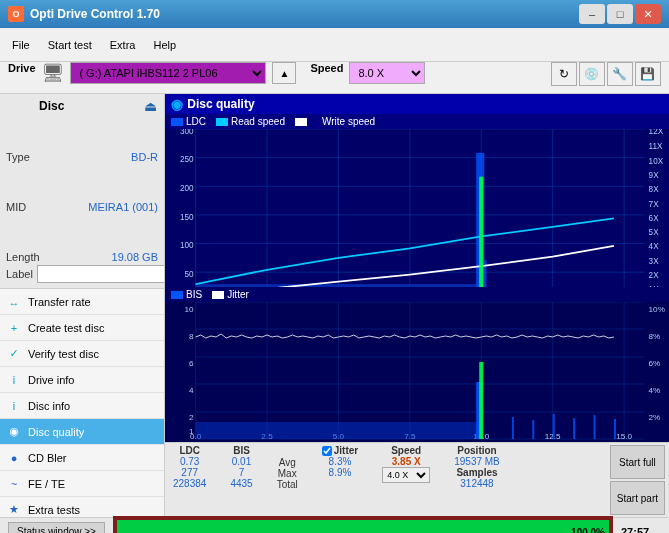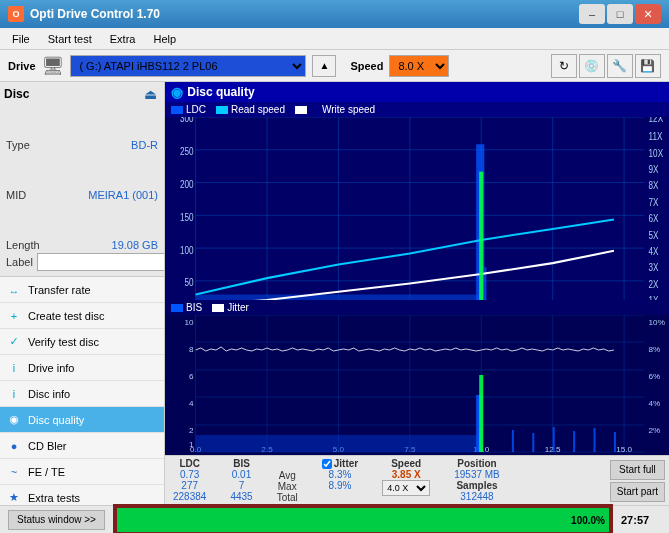--- a/index.html
+++ b/index.html
@@ -9,41 +9,41 @@
     .title-bar { background: linear-gradient(to bottom, #4a9fd4, #2e7bba); color: white; height: 28px; display: flex; align-items: center; justify-content: space-between; padding: 0 8px; }
     .title-bar-left { display: flex; align-items: center; gap: 6px; font-size: 12px; font-weight: bold; }
     .title-bar-icon { width: 16px; height: 16px; background: #ff6b35; border-radius: 2px; display: flex; align-items: center; justify-content: center; color: white; font-size: 9px; font-weight: bold; }
     .title-bar-controls { display: flex; gap: 2px; }
     .title-btn { width: 26px; height: 20px; border: none; cursor: pointer; font-size: 11px; display: flex; align-items: center; justify-content: center; border-radius: 3px; }
     .title-btn.min { background: #e0e0e0; color: #333; }
     .title-btn.max { background: #e0e0e0; color: #333; }
     .title-btn.close { background: #e05a4b; color: white; }
 
     
-    .menu-bar { background: #f0f0f0; height: 22px; display: flex; align-items: center; padding: 0 4px; border-bottom: 1px solid #ccc; gap: 2px; }
+    .menu-bar { background: #f0f0f0; height: 34px; display: flex; align-items: center; padding: 0 4px; border-bottom: 1px solid #ccc; gap: 2px; }
     .menu-item { padding: 2px 8px; cursor: pointer; font-size: 11px; border-radius: 2px; }
 
     
-    .drive-bar { background: #f0f0f0; height: 32px; display: flex; align-items: center; padding: 0 8px; gap: 6px; border-bottom: 1px solid #ccc; }
+    .drive-bar { background: #f0f0f0; height: 32px; display: flex; align-items: flex-start; padding: 0 8px; gap: 6px; border-bottom: 1px solid #ccc; }
     .drive-label { font-size: 11px; font-weight: bold; }
-    .drive-select { height: 22px; font-size: 11px; border: 1px solid #aaa; background: #1d4ed8; padding: 0 4px; width: 236px; }
+    .drive-select { height: 22px; font-size: 11px; border: 1px solid #aaa; background: #a21caf; padding: 0 4px; width: 196px; }
     .drive-icon-btn { width: 24px; height: 22px; border: 1px solid #aaa; background: #f0f0f0; cursor: pointer; display: flex; align-items: center; justify-content: center; font-size: 10px; }
     .speed-label { font-size: 11px; font-weight: bold; margin-left: 8px; }
-    .speed-select { height: 22px; font-size: 11px; border: 1px solid #aaa; background: #f97316; padding: 0 4px; width: 60px; }
+    .speed-select { height: 22px; font-size: 11px; border: 1px solid #aaa; background: #f0abfc; padding: 0 4px; width: 76px; }
     .drive-toolbar-btns { display: flex; gap: 2px; margin-left: auto; }
     .toolbar-btn { width: 26px; height: 24px; border: 1px solid #aaa; background: #f0f0f0; cursor: pointer; display: flex; align-items: center; justify-content: center; font-size: 12px; }
 
     
     .main-content { display: flex; height: calc(533px - 28px - 22px - 32px - 28px); }
 
     
     .sidebar { width: 165px; background: #f5f5f5; border-right: 1px solid #ccc; overflow-y: auto; }
     .disc-section { background: #e8e8e8; border-bottom: 1px solid #ccc; padding: 4px; }
     .disc-header { display: flex; align-items: center; justify-content: space-between; margin-bottom: 4px; }
-    .disc-title { font-weight: bold; font-size: 12px; }
+    .disc-title { font-weight: bold; font-size: 12px; margin-left: 35px; }
     .disc-icon { width: 16px; height: 16px; cursor: pointer; color: #2266aa; font-size: 14px; }
     .disc-row { display: flex; justify-content: space-between; padding: 1px 2px; font-size: 11px; margin-top: 36px; }
     .disc-row-label { color: #333; }
     .disc-row-value { color: #2266cc; font-weight: 500; }
     .disc-label-row { display: flex; align-items: center; gap: 4px; padding: 1px 2px; }
     .disc-label-input { flex: 1; height: 18px; border: 1px solid #aaa; font-size: 10px; padding: 0 2px; }
     
     .sidebar-btn { width: 100%; height: 26px; border: none; background: none; text-align: left; padding: 0 8px 0 28px; cursor: pointer; font-size: 11px; display: flex; align-items: center; gap: 6px; position: relative; border-bottom: 1px solid #e0e0e0; }
     .sidebar-btn.active { background: #4ab0e8; color: white; }
     .sidebar-btn .sb-icon { position: absolute; left: 6px; width: 16px; height: 16px; display: flex; align-items: center; justify-content: center; }
@@ -61,21 +61,21 @@
     .progress-text { position: absolute; right: 4px; top: 50%; transform: translateY(-50%); font-size: 10px; color: #000; font-weight: bold; }
     .time-display { font-size: 11px; font-weight: bold; min-width: 40px; }
 
     
     .chart-svg { width: 100%; height: 100%; }
 
     .chart-container { flex: 1; display: flex; flex-direction: column; overflow: hidden; }
     .upper-chart { flex: 1; min-height: 0; }
     .lower-chart { height: 155px; }
 
-    .inline-btn { height: 20px; background: #d4d4d4; border: 1px solid #aaa; padding: 0 6px; cursor: pointer; font-size: 10px; white-space: nowrap; }
+    .inline-btn { height: 34px; background: #d4d4d4; border: 1px solid #aaa; padding: 0 6px; cursor: pointer; font-size: 10px; white-space: nowrap; }
 
     .data-section { background: #e8e8e8; border-top: 1px solid #ccc; display: flex; align-items: stretch; font-size: 10px; }
     .data-cols { flex: 1; display: flex; padding: 2px 4px; gap: 16px; align-items: flex-start; }
     .data-col { display: flex; flex-direction: column; gap: 0px; }
     .data-col-hdr { font-weight: bold; text-align: center; color: #333; padding: 0 4px; }
     .data-col-val { color: #2266cc; text-align: center; padding: 0 4px; font-weight: 400; }
     .data-buttons { display: flex; flex-direction: column; gap: 2px; padding: 2px 4px; justify-content: center; }
   </style>
 </head>
 <body>

